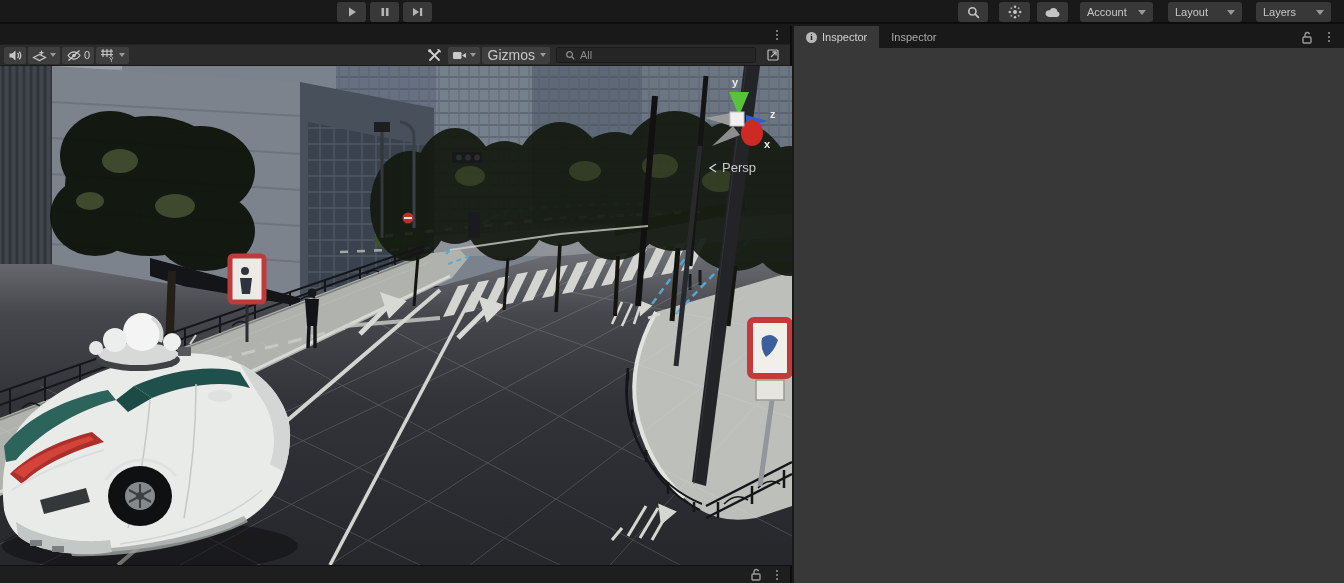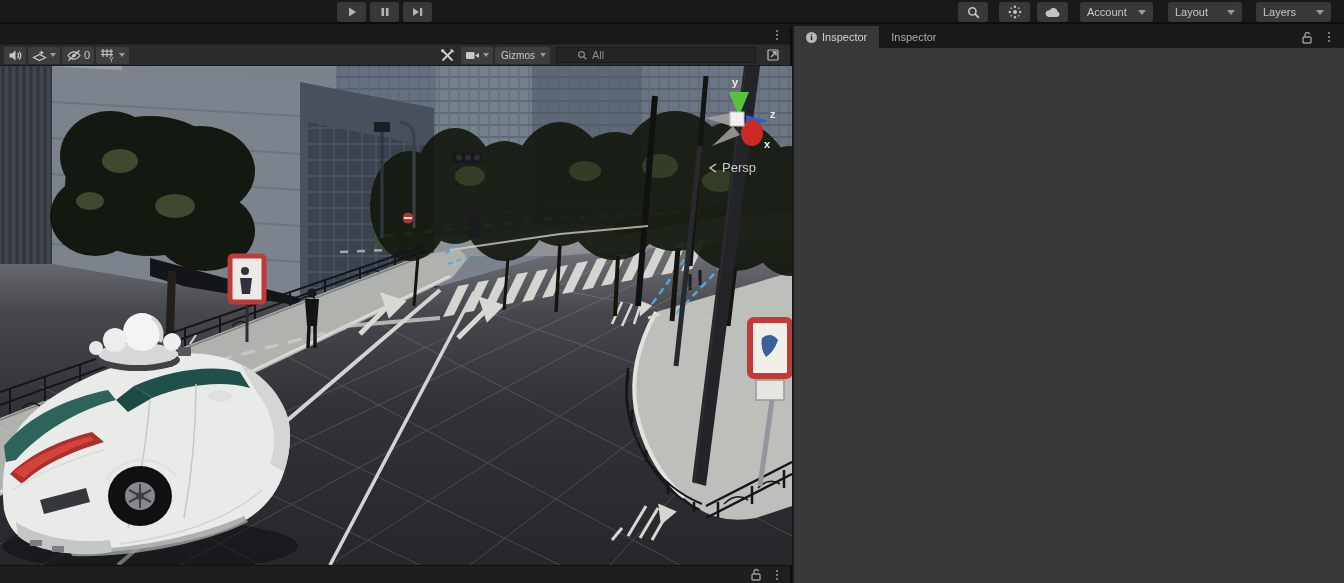--- a/index.html
+++ b/index.html
@@ -24,23 +24,23 @@
     background:#191919; border-right:2px solid #0d0d0d; }
   .scene-tabstrip { height:18px; background:#191919; position:relative; }
   .scene-toolbar { height:22px; background:#2b2b2b; border-top:1px solid #212121;
     border-bottom:1px solid #191919; display:flex; align-items:center; padding:0 4px; }
   .sbtn { height:17px; background:#3e3e3e; border-radius:2px; display:flex;
     align-items:center; padding:0 4px; margin-right:2px; color:#c8c8c8; }
   .sbtn.flat { background:transparent; }
   .mini-caret { width:0; height:0; border-left:3.5px solid transparent;
     border-right:3.5px solid transparent; border-top:4px solid #9a9a9a; margin-left:3px; }
   .vis-count { font-size:11px; color:#c8c8c8; margin-left:2px; }
-  .gizmos-label { font-size:10px; color:#c8c8c8; padding:0 2px; }
+  .gizmos-label { font-size:14px; color:#c8c8c8; padding:0 2px; }
   .scene-search { flex:0 0 200px; height:16px; background:#252525; border:1px solid #1a1a1a;
-    border-radius:2px; display:flex; align-items:center; padding:0 20px; margin:0 6px 0 4px; }
+    border-radius:2px; display:flex; align-items:center; padding:0 8px; margin:0 6px 0 4px; }
   .scene-search input { flex:1; background:transparent; border:none; outline:none;
     color:#bbb; font-size:11px; font-family:"Liberation Sans",sans-serif; min-width:0; }
   .scene-search input::placeholder { color:#8b8b8b; }
   .spacer { flex:1; }
   .scene-viewport { position:relative; width:792px; height:499px; background:#2a2b2e; overflow:hidden; }
   .scene-viewport svg { display:block; }
   .scene-bottomstrip { height:18px; background:#1e1e1e; border-top:1px solid #0f0f0f;
     display:flex; align-items:center; justify-content:flex-end; padding-right:8px; gap:10px; }
 
   

